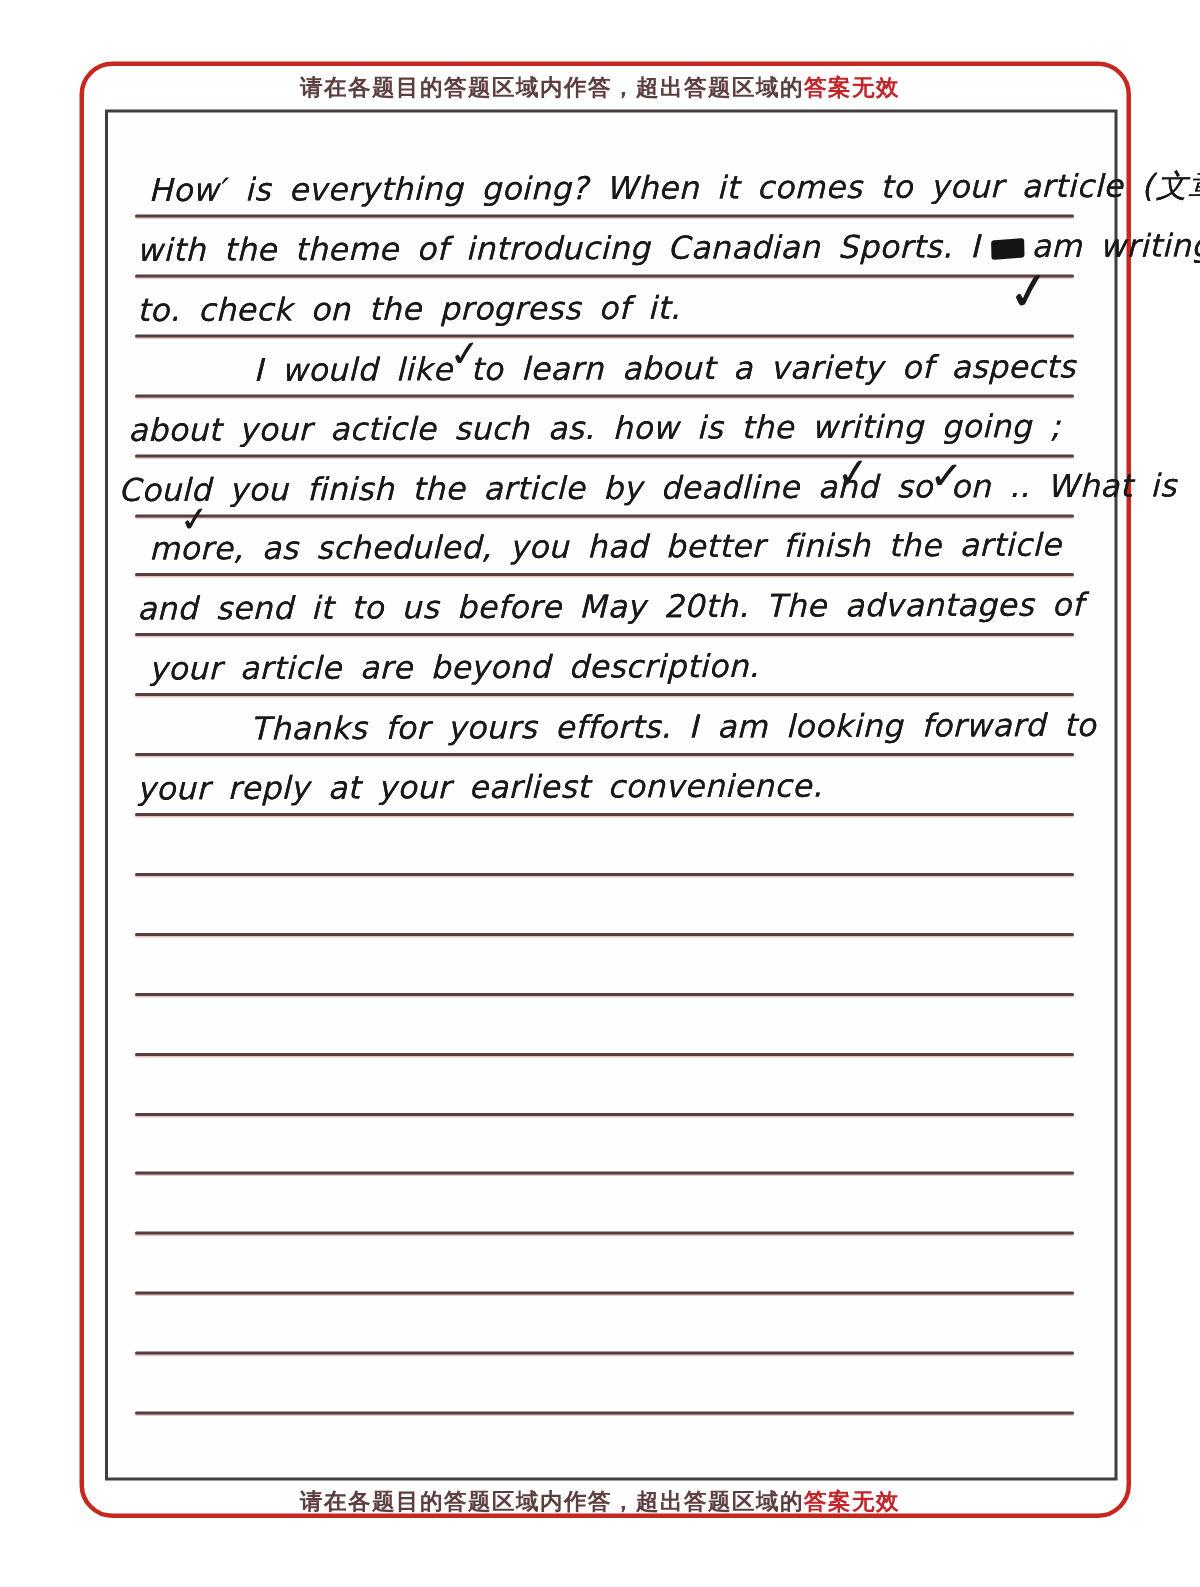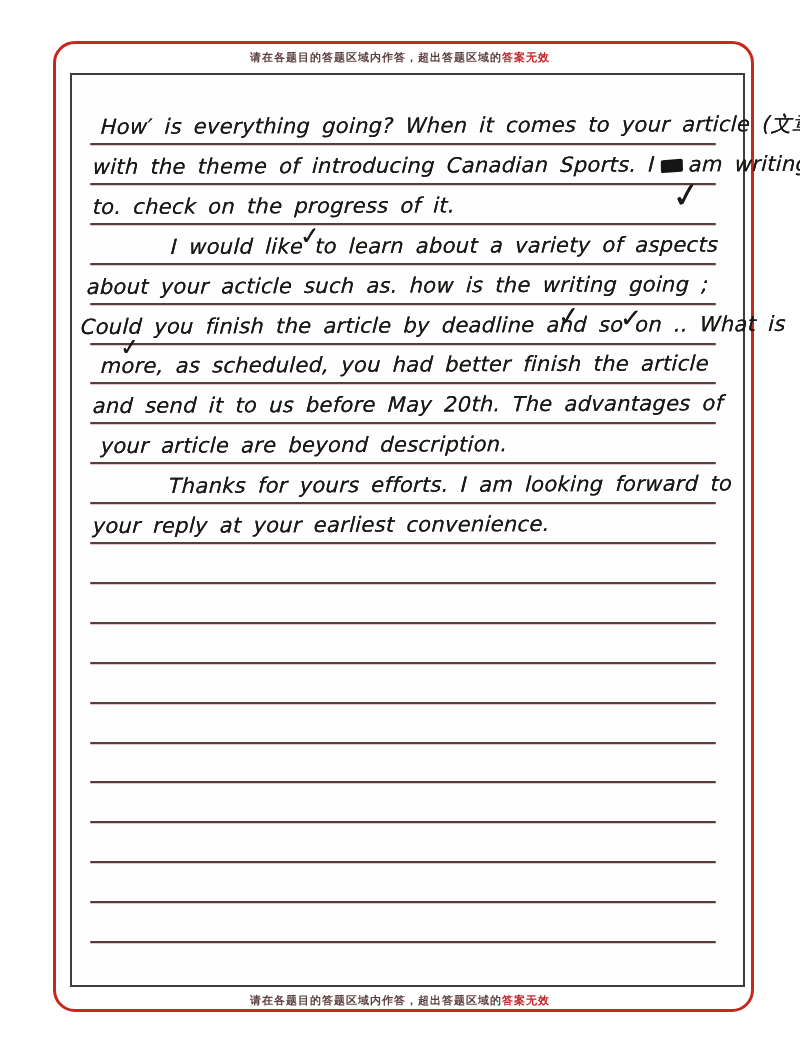--- a/index.html
+++ b/index.html
@@ -8,21 +8,21 @@
     font-family:"DejaVu Sans","Liberation Sans",sans-serif;overflow:hidden;
   }
   .sheet{position:absolute;inset:0;}
   .red-frame{
     position:absolute;left:53px;top:41px;width:701px;height:971px;
     border:3px solid #c5281f;border-radius:22px;box-sizing:border-box;
     background:transparent;
   }
   .notice{
     position:absolute;left:0;width:800px;text-align:center;
-    font-size:11px;font-weight:bold;letter-spacing:1px;line-height:18px;
+    font-size:15px;font-weight:bold;letter-spacing:1px;line-height:18px;
     font-family:"DejaVu Sans","Liberation Sans",sans-serif;
   }
   .notice-top{top:49px;}
   .notice-bottom{top:992px;}
   .notice .n-dark{color:#5d3f3f;}
   .notice .n-red{color:#c2262b;}
   .inner-box{
     position:absolute;left:70px;top:73px;width:675px;height:914px;
     border:2px solid #433c3e;box-sizing:border-box;background:#fefefe;
   }

